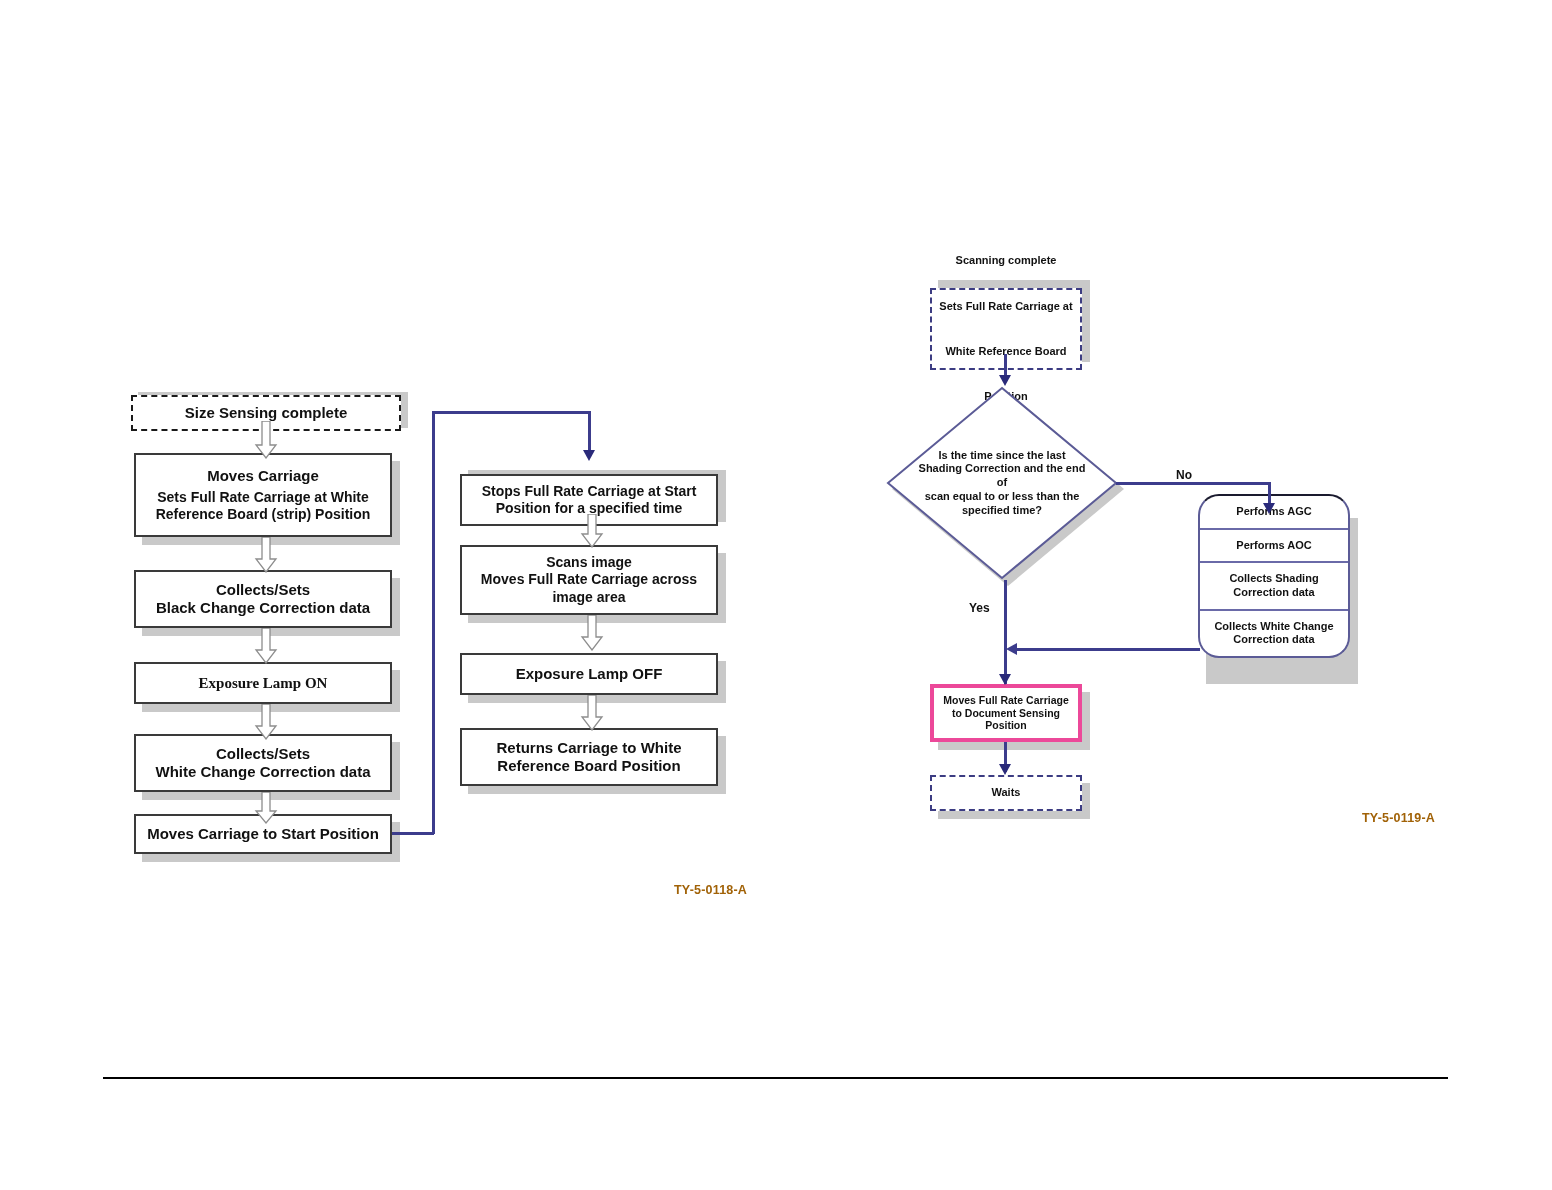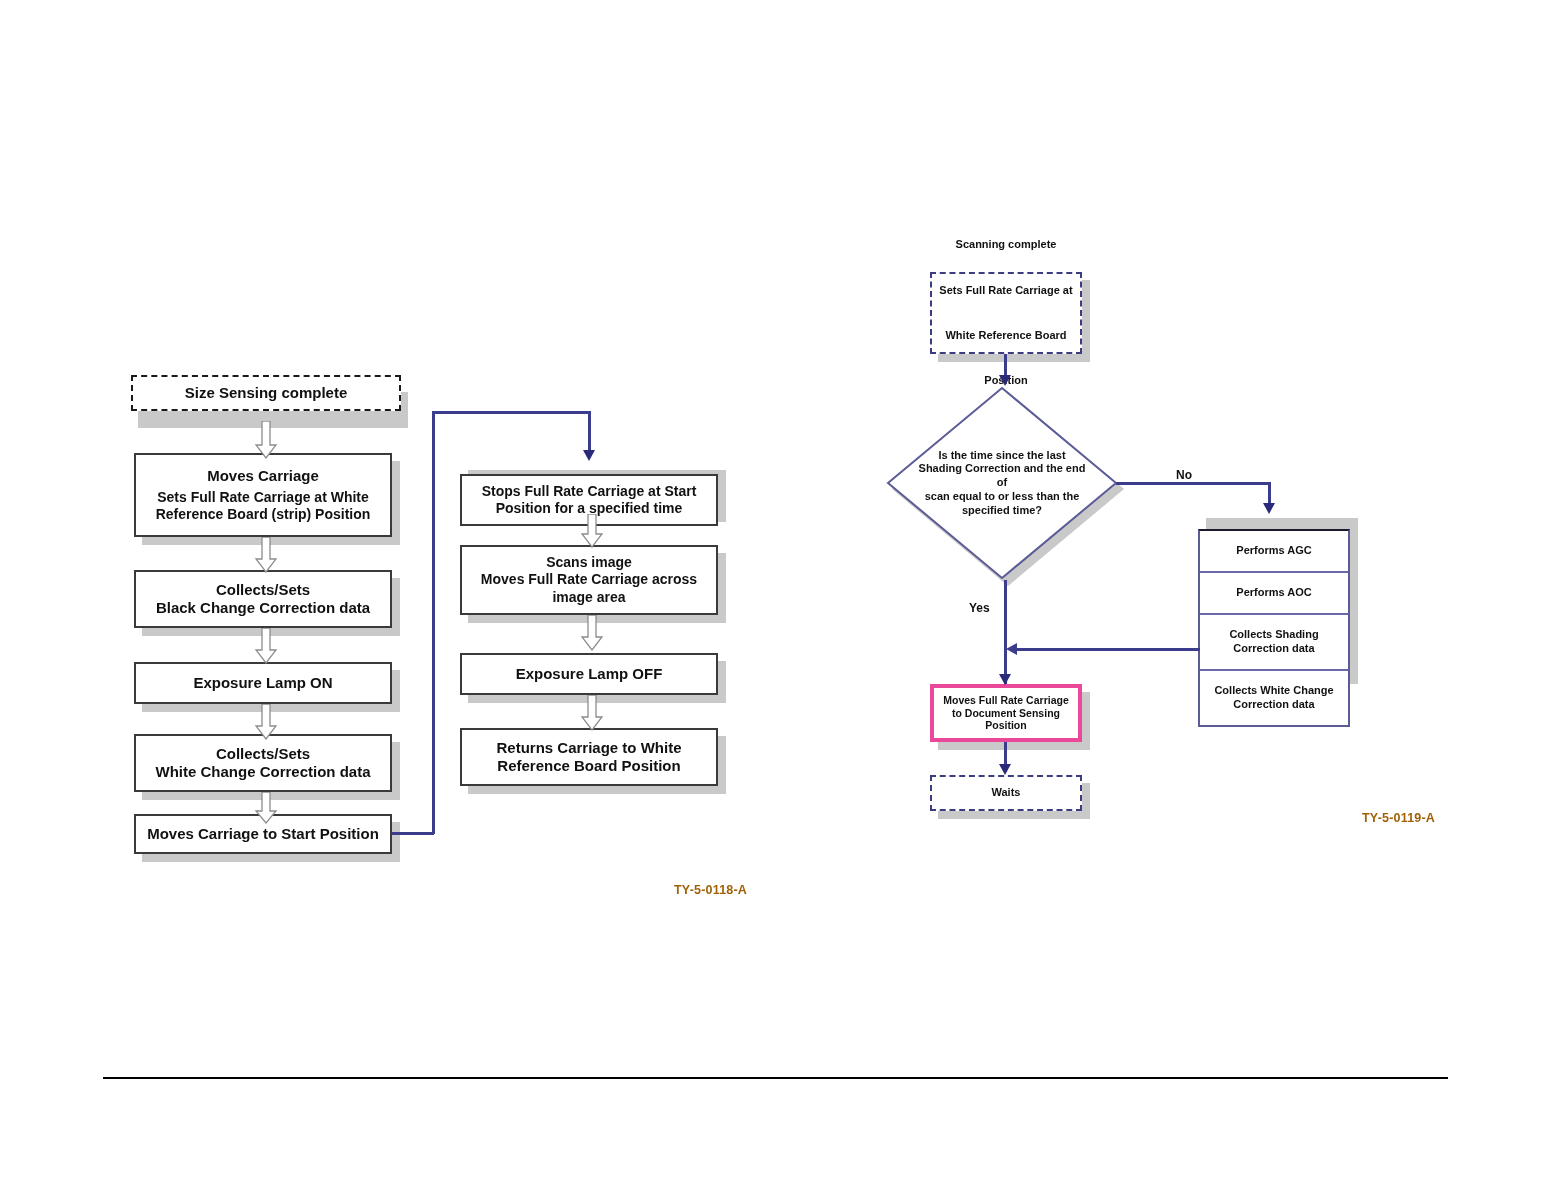--- a/index.html
+++ b/index.html
@@ -172,21 +172,21 @@
     height: 2px;
     background: #000000;
   }
 </style>
 </head>
 <body>
 
 <div id="page">
 
   <div class="shadow" style="left:138px; top:392px; width:270px; height:36px;"></div>
-  <div class="node box-dashed t-lg" style="left:131px; top:375px; width:270px; height:36px;">
+  <div class="node box-dashed t-lg" style="left:131px; top:395px; width:270px; height:36px;">
     <div>Size Sensing complete</div>
   </div>
 
   <div class="blockarrow" style="left:254px; top:421px; width:24px; height:38px;">
     <svg width="24" height="38" viewBox="0 0 24 38">
       <polygon points="8,0 16,0 16,24 22,24 12,37 2,24 8,24" fill="#ffffff" stroke="#8d8d8d" stroke-width="1.3"></polygon>
     </svg>
   </div>
 
   <div class="shadow" style="left:142px; top:461px; width:258px; height:84px;"></div>
@@ -209,21 +209,21 @@
     <div class="t-lg">Black Change Correction data</div>
   </div>
 
   <div class="blockarrow" style="left:254px; top:628px; width:24px; height:36px;">
     <svg width="24" height="36" viewBox="0 0 24 36">
       <polygon points="8,0 16,0 16,22 22,22 12,35 2,22 8,22" fill="#ffffff" stroke="#8d8d8d" stroke-width="1.3"></polygon>
     </svg>
   </div>
 
   <div class="shadow" style="left:142px; top:670px; width:258px; height:42px;"></div>
-  <div class="node box-solid" style="left:134px; top:662px; width:258px; height:42px;">
+  <div class="node box-solid" style="left:134px; top:662px; width:258px; height:42px;font-family:Liberation Serif, serif;">
     <div class="t-lg">Exposure Lamp ON</div>
   </div>
 
   <div class="blockarrow" style="left:254px; top:704px; width:24px; height:36px;">
     <svg width="24" height="36" viewBox="0 0 24 36">
       <polygon points="8,0 16,0 16,22 22,22 12,35 2,22 8,22" fill="#ffffff" stroke="#8d8d8d" stroke-width="1.3"></polygon>
     </svg>
   </div>
 
   <div class="shadow" style="left:142px; top:742px; width:258px; height:58px;"></div>
@@ -287,21 +287,21 @@
 
   <div class="shadow" style="left:468px; top:736px; width:258px; height:58px;"></div>
   <div class="node box-solid" style="left:460px; top:728px; width:258px; height:58px;">
     <div class="t-lg">Returns Carriage to White</div>
     <div class="t-lg">Reference Board Position</div>
   </div>
 
   <div class="caption" style="left:674px; top:883px;">TY-5-0118-A</div>
 
   <div class="shadow" style="left:938px; top:280px; width:152px; height:82px;"></div>
-  <div class="node box-navy-dashed t-sm" style="left:930px; top:272px; width:152px; height:82px;gap:32px;">
+  <div class="node box-navy-dashed t-sm" style="left:930px; top:288px; width:152px; height:82px;gap:32px;">
     <div>Scanning complete</div>
     <div>Sets Full Rate Carriage at</div>
     <div>White Reference Board</div>
     <div>Position</div>
   </div>
 
   <div class="conn-v" style="left:1004px; top:354px; width:2.5px; height:27px;"></div>
   <div class="arrowhead-down" style="left:999px; top:375px;"></div>
 
   <div class="shadow" style="left:892px; top:392px; width:232px; height:194px; clip-path:polygon(50% 0,100% 50%,50% 100%,0 50%);"></div>
@@ -322,21 +322,21 @@
   <div class="conn-h" style="left:1116px; top:482px; width:154px; height:2.5px;"></div>
   <div class="conn-v" style="left:1268px; top:482px; width:2.5px; height:28px;"></div>
   <div class="arrowhead-down" style="left:1263px; top:503px;"></div>
   <div class="branch-label" style="left:1176px; top:468px;">No</div>
 
   <div class="conn-v" style="left:1004px; top:580px; width:2.5px; height:104px;"></div>
   <div class="arrowhead-down" style="left:999px; top:674px;"></div>
   <div class="branch-label" style="left:969px; top:601px;">Yes</div>
 
   <div class="shadow" style="left:1206px; top:518px; width:152px; height:166px;"></div>
-  <div class="stack" style="left:1198px; top:529px; width:152px; height:198px;">
+  <div class="stack" style="left:1198px; top:494px; width:152px; height:164px;border-radius:21px;">
     <div class="stack-cell">
       <span>Performs AGC</span>
     </div>
     <div class="stack-cell">
       <span>Performs AOC</span>
     </div>
     <div class="stack-cell">
       <span>
         <span>Collects Shading</span><br>
         <span>Correction data</span>

